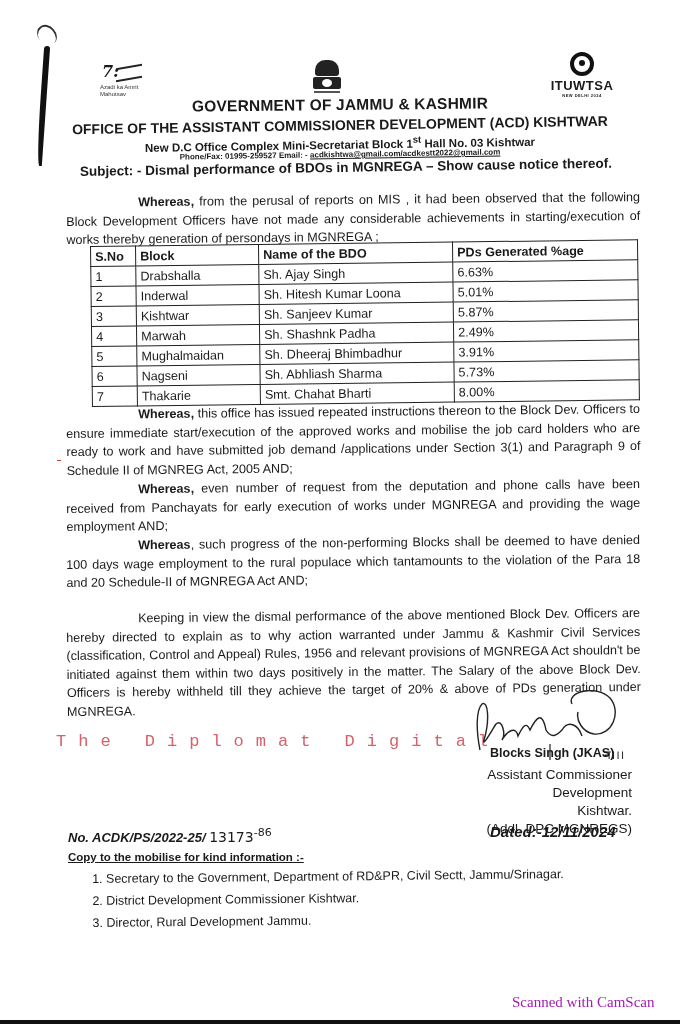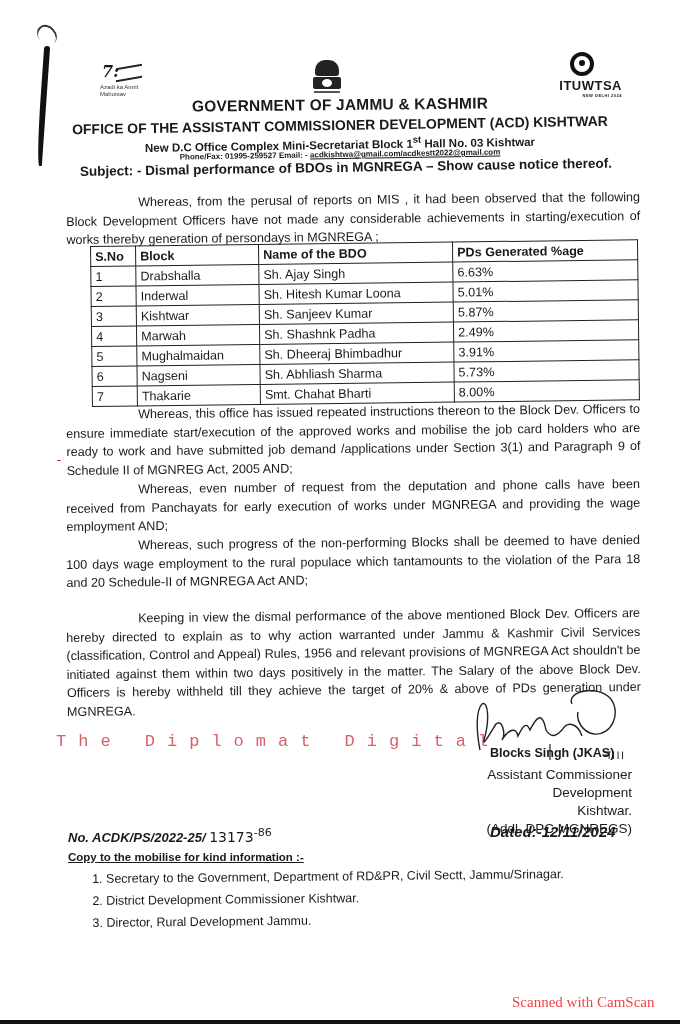--- a/index.html
+++ b/index.html
@@ -16,39 +16,39 @@
   
   .logo-azadi { left: 100px; top: 62px; width: 50px; height: 40px; }
   .logo-azadi .t { font-family: "DejaVu Serif", serif; font-style: italic; font-size: 16px; font-weight: bold; position:absolute; left:2px; top:0; }
   .logo-azadi .flag { position:absolute; left:16px; top:4px; width:26px; height:10px; border-top:2px solid #222; border-bottom:2px solid #222; transform: skewY(-10deg); }
   .logo-azadi .sub { position:absolute; left:0; top:22px; font-size:6px; line-height:7px; color:#333; }
   .emblem { left: 312px; top: 60px; width: 30px; height: 36px; }
   .emblem .lions { position:absolute; left:3px; top:0; width:24px; height:16px; background:#222; border-radius: 10px 10px 3px 3px; }
   .emblem .base { position:absolute; left:1px; top:17px; width:28px; height:12px; background:#222; border-radius:2px; }
   .emblem .base:after { content:""; position:absolute; left:9px; top:2px; width:10px; height:8px; border-radius:50%; background:#fff; }
   .emblem .cap { position:absolute; left:2px; top:31px; width:26px; height:2px; background:#555; }
-  .logo-ituwtsa { left: 542px; top: 52px; width: 80px; height: 44px; text-align:right; }
+  .logo-ituwtsa { left: 542px; top: 52px; width: 80px; height: 44px; text-align:center; }
   .logo-ituwtsa .ring { width: 16px; height: 16px; border: 4px solid #111; border-radius: 50%; margin: 0 auto; position:relative; }
   .logo-ituwtsa .ring:after { content:""; position:absolute; left:5px; top:4px; width:6px; height:6px; background:#111; border-radius:50%; }
   .logo-ituwtsa .name { font-weight: bold; font-size: 13px; letter-spacing: 0.5px; margin-top: 2px; }
   .logo-ituwtsa .sub { font-size: 4px; font-weight:bold; letter-spacing: 0.5px; }
 
   
   .lh { left: 0; width: 680px; text-align: center; font-weight: bold; white-space: nowrap; }
   .lh1 { top: 96px; font-size: 15.5px; letter-spacing: 0.2px; transform: rotate(-0.6deg); }
   .lh2 { top: 117px; font-size: 14px; transform: rotate(-0.9deg); }
   .lh3 { top: 135px; font-size: 11.5px; transform: rotate(-0.9deg); }
   .lh4 { top: 150px; font-size: 8px; transform: rotate(-0.9deg); }
   .lh4 a { color: #1a1a1a; text-decoration: underline; }
 
   .subject { left: 80px; top: 164px; font-size: 13.5px; font-weight: bold; white-space: nowrap; transform: rotate(-0.9deg); transform-origin: left; }
 
   .para { position: absolute; left: 66px; width: 574px; font-size: 12.6px; line-height: 18.5px; text-align: justify; text-align-last: left; transform: rotate(-0.6deg); transform-origin: left top; }
   .para .indent { display: inline-block; width: 72px; }
-  .para b { font-weight: normal; }
+  .para b { font-weight: bold; }
   .p1 { top: 194px; }
   .p2 { top: 406px; }
   .p3 { top: 481px; }
   .p4 { top: 537px; }
   .p5 { top: 610px; }
 
   
   .tbl { left: 90px; top: 246px; width: 548px; border-collapse: collapse; font-size: 12.6px; transform: rotate(-0.7deg); transform-origin: left top; }
   .tbl th, .tbl td { border: 1.2px solid #222; padding: 0 4px; height: 19px; text-align: left; white-space: nowrap; }
   .tbl th { font-weight: bold; }
@@ -66,21 +66,21 @@
   .sig-title { left: 408px; top: 766px; width: 224px; text-align: right; font-size: 13.5px; line-height: 18px; }
 
   .ref-no { left: 68px; top: 826px; font-size: 13px; font-weight: bold; font-style: italic; white-space: nowrap; }
   .ref-no .hand { font-family: "DejaVu Sans", sans-serif; font-weight: normal; font-style: normal; font-size: 14px; }
   .ref-no .hand sup { font-size: 11px; }
   .dated { left: 490px; top: 823px; font-size: 15px; font-weight: bold; font-style: italic; white-space: nowrap; }
 
   .copy-head { left: 68px; top: 851px; font-size: 11.5px; font-weight: bold; text-decoration: underline; white-space: nowrap; }
   .copy-list { left: 92px; top: 868px; font-size: 12.5px; line-height: 22px; white-space: nowrap; transform: rotate(-0.6deg); transform-origin: left top; }
 
-  .camscan { left: 512px; top: 994px; font-family: "Liberation Serif", serif; font-size: 15px; color: #ef4444; white-space: nowrap; }
+  .camscan { left: 512px; top: 994px; font-family: "Liberation Serif", serif; font-size: 15px; color: #a21caf; white-space: nowrap; }
   .bottom-bar { left: 0; top: 1020px; width: 680px; height: 4px; background: #111; }
 </style>
 </head>
 <body>
 
 <div class="abs fold-curl"></div>
 <div class="abs fold-line"></div>
 <div class="abs red-tick"></div>
 
 <div class="abs logo-azadi">

